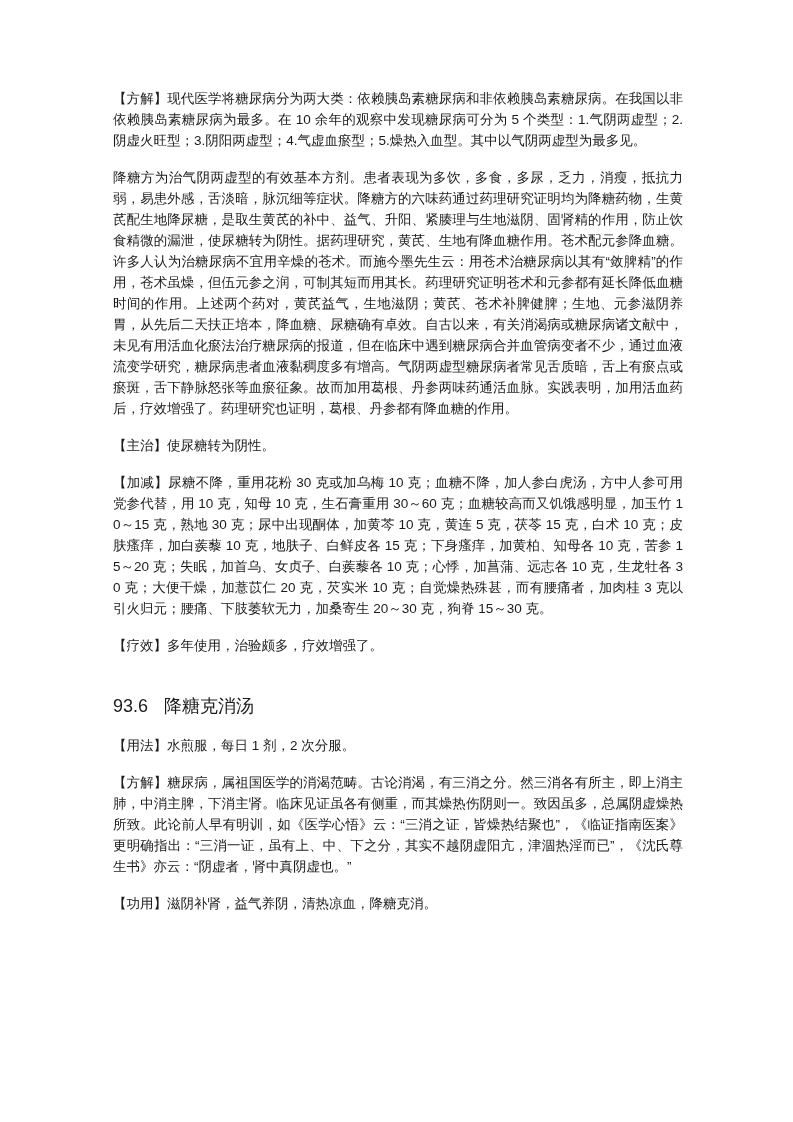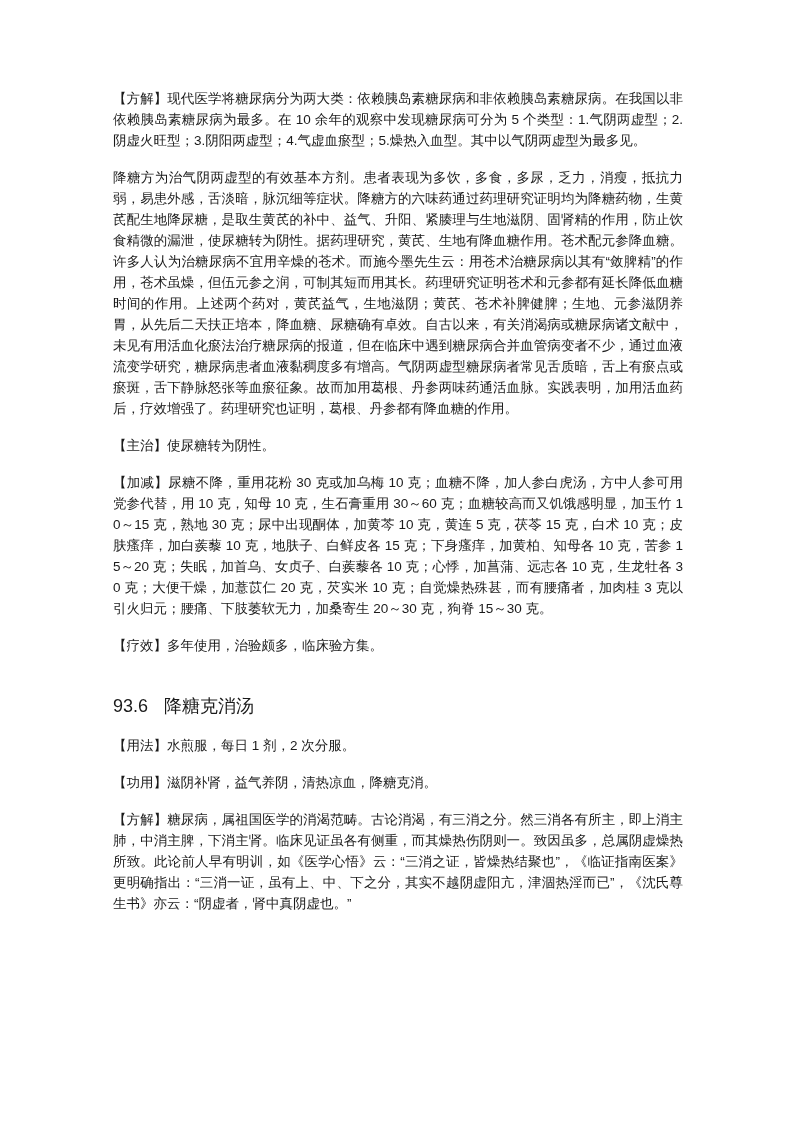--- a/index.html
+++ b/index.html
@@ -46,25 +46,25 @@
 <div class="page">
 
   <p class="para"><span class="para-label">【方解】</span><span class="para-text">现代医学将糖尿病分为两大类：依赖胰岛素糖尿病和非依赖胰岛素糖尿病。在我国以非依赖胰岛素糖尿病为最多。在 10 余年的观察中发现糖尿病可分为 5 个类型：1.气阴两虚型；2.阴虚火旺型；3.阴阳两虚型；4.气虚血瘀型；5.燥热入血型。其中以气阴两虚型为最多见。</span></p>
 
   <p class="para"><span class="para-label"></span><span class="para-text">降糖方为治气阴两虚型的有效基本方剂。患者表现为多饮，多食，多尿，乏力，消瘦，抵抗力弱，易患外感，舌淡暗，脉沉细等症状。降糖方的六味药通过药理研究证明均为降糖药物，生黄芪配生地降尿糖，是取生黄芪的补中、益气、升阳、紧腠理与生地滋阴、固肾精的作用，防止饮食精微的漏泄，使尿糖转为阴性。据药理研究，黄芪、生地有降血糖作用。苍术配元参降血糖。许多人认为治糖尿病不宜用辛燥的苍术。而施今墨先生云：用苍术治糖尿病以其有“敛脾精”的作用，苍术虽燥，但伍元参之润，可制其短而用其长。药理研究证明苍术和元参都有延长降低血糖时间的作用。上述两个药对，黄芪益气，生地滋阴；黄芪、苍术补脾健脾；生地、元参滋阴养胃，从先后二天扶正培本，降血糖、尿糖确有卓效。自古以来，有关消渴病或糖尿病诸文献中，未见有用活血化瘀法治疗糖尿病的报道，但在临床中遇到糖尿病合并血管病变者不少，通过血液流变学研究，糖尿病患者血液黏稠度多有增高。气阴两虚型糖尿病者常见舌质暗，舌上有瘀点或瘀斑，舌下静脉怒张等血瘀征象。故而加用葛根、丹参两味药通活血脉。实践表明，加用活血药后，疗效增强了。药理研究也证明，葛根、丹参都有降血糖的作用。</span></p>
 
   <p class="para"><span class="para-label">【主治】</span><span class="para-text">使尿糖转为阴性。</span></p>
 
   <p class="para"><span class="para-label">【加减】</span><span class="para-text">尿糖不降，重用花粉 30 克或加乌梅 10 克；血糖不降，加人参白虎汤，方中人参可用党参代替，用 10 克，知母 10 克，生石膏重用 30～60 克；血糖较高而又饥饿感明显，加玉竹 10～15 克，熟地 30 克；尿中出现酮体，加黄芩 10 克，黄连 5 克，茯苓 15 克，白术 10 克；皮肤瘙痒，加白蒺藜 10 克，地肤子、白鲜皮各 15 克；下身瘙痒，加黄柏、知母各 10 克，苦参 15～20 克；失眠，加首乌、女贞子、白蒺藜各 10 克；心悸，加菖蒲、远志各 10 克，生龙牡各 30 克；大便干燥，加薏苡仁 20 克，芡实米 10 克；自觉燥热殊甚，而有腰痛者，加肉桂 3 克以引火归元；腰痛、下肢萎软无力，加桑寄生 20～30 克，狗脊 15～30 克。</span></p>
 
-  <p class="para"><span class="para-label">【疗效】</span><span class="para-text">多年使用，治验颇多，临床验方集。</span></p>
+  <p class="para"><span class="para-label">【疗效】</span><span class="para-text">多年使用，治验颇多，疗效增强了。</span></p>
 
   <p class="section-heading"><span class="section-number">93.6</span><span class="section-title">降糖克消汤</span></p>
 
 
 
   <p class="para"><span class="para-label">【用法】</span><span class="para-text">水煎服，每日 1 剂，2 次分服。</span></p>
 
+  <p class="para"><span class="para-label">【方解】</span><span class="para-text">糖尿病，属祖国医学的消渴范畴。古论消渴，有三消之分。然三消各有所主，即上消主肺，中消主脾，下消主肾。临床见证虽各有侧重，而其燥热伤阴则一。致因虽多，总属阴虚燥热所致。此论前人早有明训，如《医学心悟》云：“三消之证，皆燥热结聚也”，《临证指南医案》更明确指出：“三消一证，虽有上、中、下之分，其实不越阴虚阳亢，津涸热淫而已”，《沈氏尊生书》亦云：“阴虚者，肾中真阴虚也。”</span></p>
+
   <p class="para"><span class="para-label">【功用】</span><span class="para-text">滋阴补肾，益气养阴，清热凉血，降糖克消。</span></p>
-
-  <p class="para"><span class="para-label">【方解】</span><span class="para-text">糖尿病，属祖国医学的消渴范畴。古论消渴，有三消之分。然三消各有所主，即上消主肺，中消主脾，下消主肾。临床见证虽各有侧重，而其燥热伤阴则一。致因虽多，总属阴虚燥热所致。此论前人早有明训，如《医学心悟》云：“三消之证，皆燥热结聚也”，《临证指南医案》更明确指出：“三消一证，虽有上、中、下之分，其实不越阴虚阳亢，津涸热淫而已”，《沈氏尊生书》亦云：“阴虚者，肾中真阴虚也。”</span></p>
 
 </div>
 
 </body></html>

